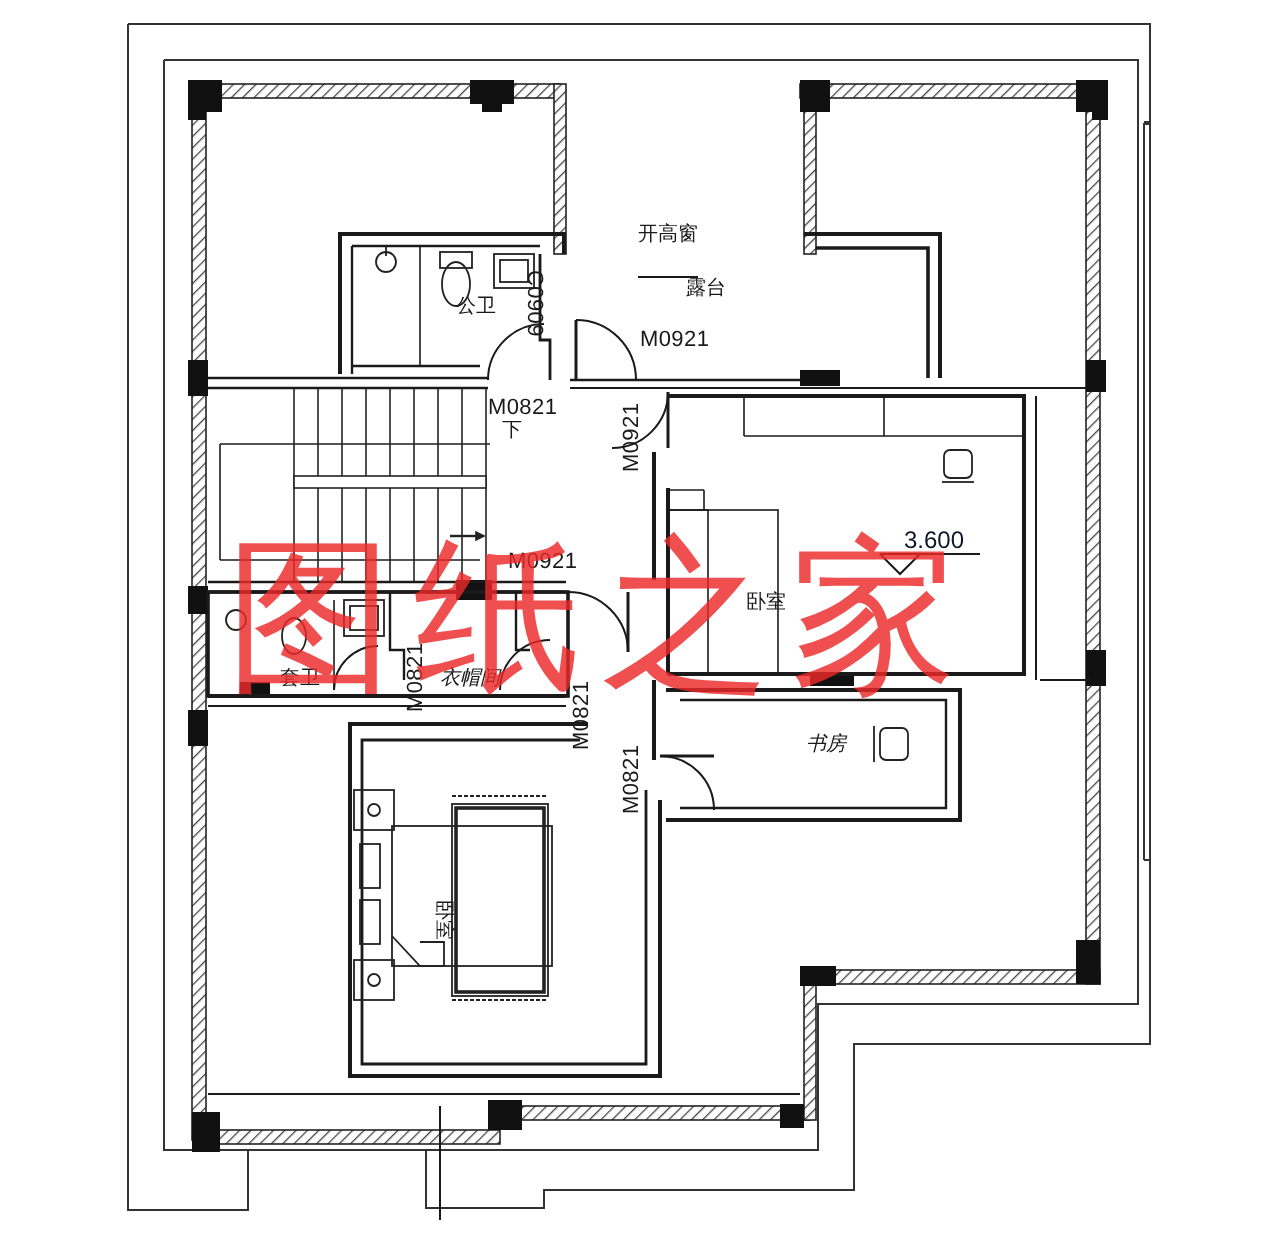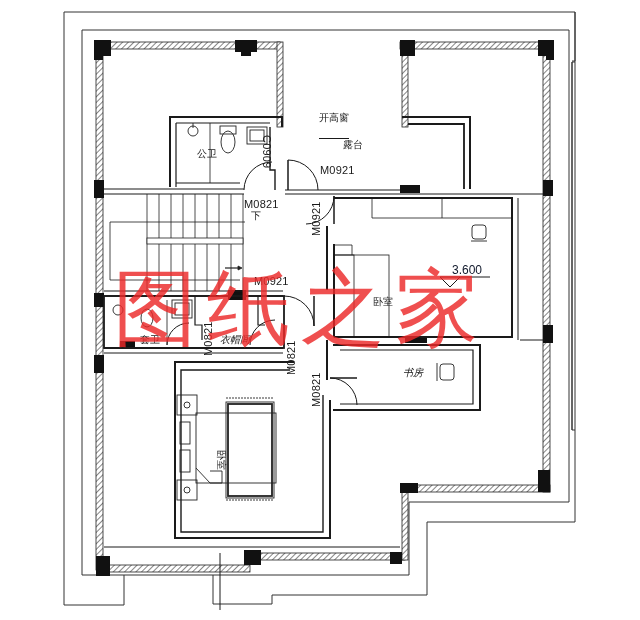--- a/index.html
+++ b/index.html
@@ -195,21 +195,21 @@
     <rect x="180" y="450" width="10" height="22"></rect>
     <polyline points="196,468 210,483 210,483 222,483 222,471 210,471"></polyline>
   </g>
 
   <g stroke="#1a1a1a" fill="none" stroke-width="1">
     <line x1="440" y1="277" x2="490" y2="277"></line>
     <polyline points="440,277 450,287 460,277"></polyline>
   </g>
 </svg>
 
-<span class="lbl" style="left:197px;top:149px;">公卫</span>
+<span class="lbl" style="left:228px;top:149px;">公卫</span>
 <span class="lbl ul" style="left:319px;top:113px;">开高窗</span>
 <span class="lbl" style="left:343px;top:140px;text-align:right;">露台</span>
 <span class="lbl" style="left:140px;top:335px;font-family:Liberation Serif, serif;">套卫</span>
 <span class="lbl" style="left:220px;top:335px;font-style:italic;">衣帽间</span>
 <span class="lbl" style="left:373px;top:297px;">卧室</span>
 <span class="lbl" style="left:403px;top:368px;font-style:italic;">书房</span>
 <span class="lbl vert-cw" style="left:226px;top:450px;">卧室</span>
 <span class="lbl" style="left:251px;top:211px;">下</span>
 <span class="elev" style="left:452px;top:263px;">3.600</span>
 

